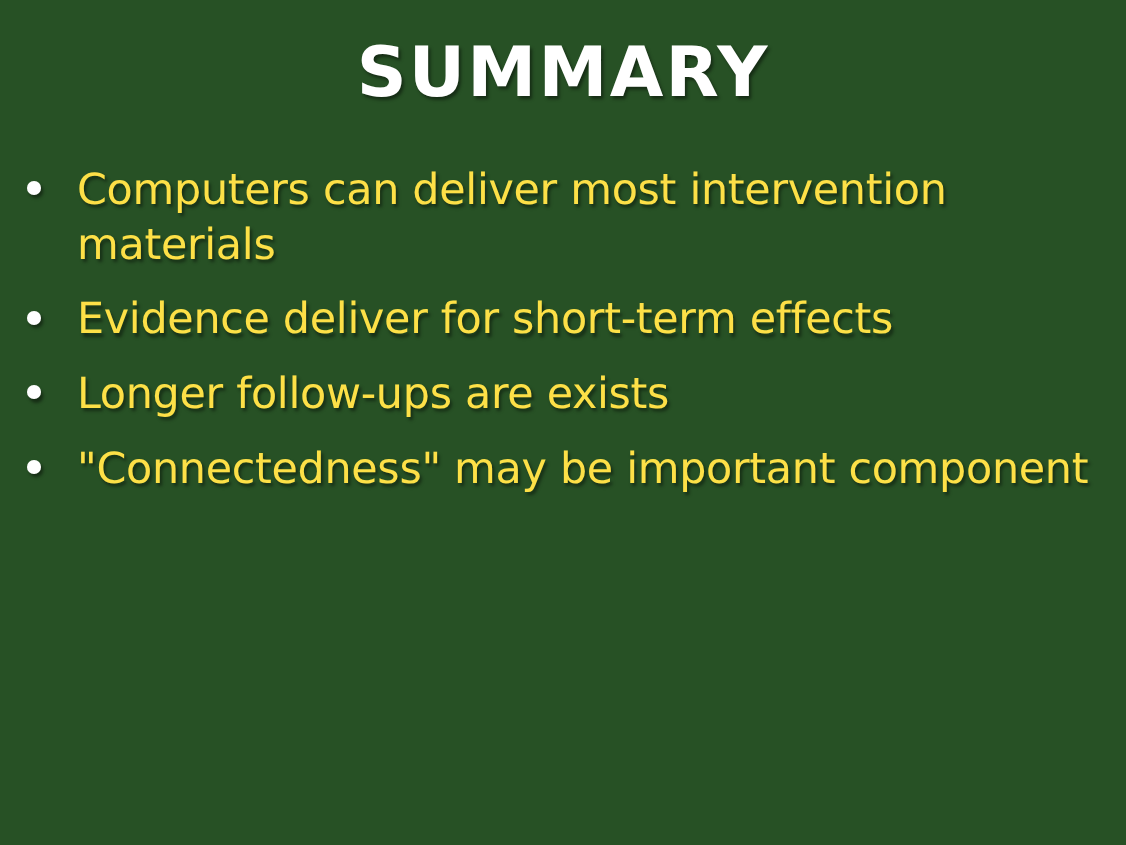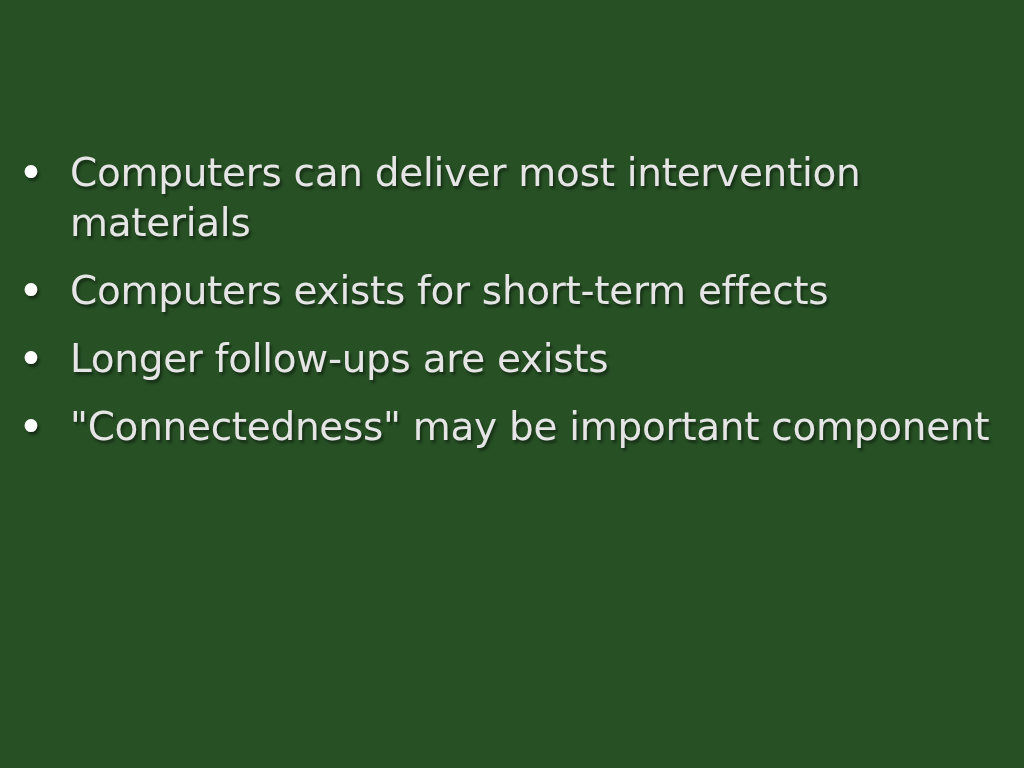--- a/index.html
+++ b/index.html
@@ -56,41 +56,42 @@
     line-height: 50px;
     color: #ffffff;
     text-shadow: 2px 3px 3px rgba(0,0,0,0.45);
   }
   .bullet-text {
     flex: 1 1 auto;
     font-family: "DejaVu Sans", sans-serif;
     font-weight: 400;
     font-size: 39px;
     line-height: 50px;
-    color: #e5e5e5;
+    color: #fde047;
     text-shadow: 2px 3px 3px rgba(0,0,0,0.45);
     letter-spacing: -0.3px;
   }
 </style>
 </head>
 <body>
 
 <div id="slide">
 
+  <div id="slide-title">SUMMARY</div>
 
   <ul id="bullet-list">
 
     <li class="bullet-item">
       <span class="bullet-marker">•</span>
       <span class="bullet-text">Computers can deliver most intervention materials</span>
     </li>
 
     <li class="bullet-item">
       <span class="bullet-marker">•</span>
-      <span class="bullet-text">Computers exists for short-term effects</span>
+      <span class="bullet-text">Evidence deliver for short-term effects</span>
     </li>
 
     <li class="bullet-item">
       <span class="bullet-marker">•</span>
       <span class="bullet-text">Longer follow-ups are exists</span>
     </li>
 
     <li class="bullet-item">
       <span class="bullet-marker">•</span>
       <span class="bullet-text">"Connectedness" may be important component</span>

